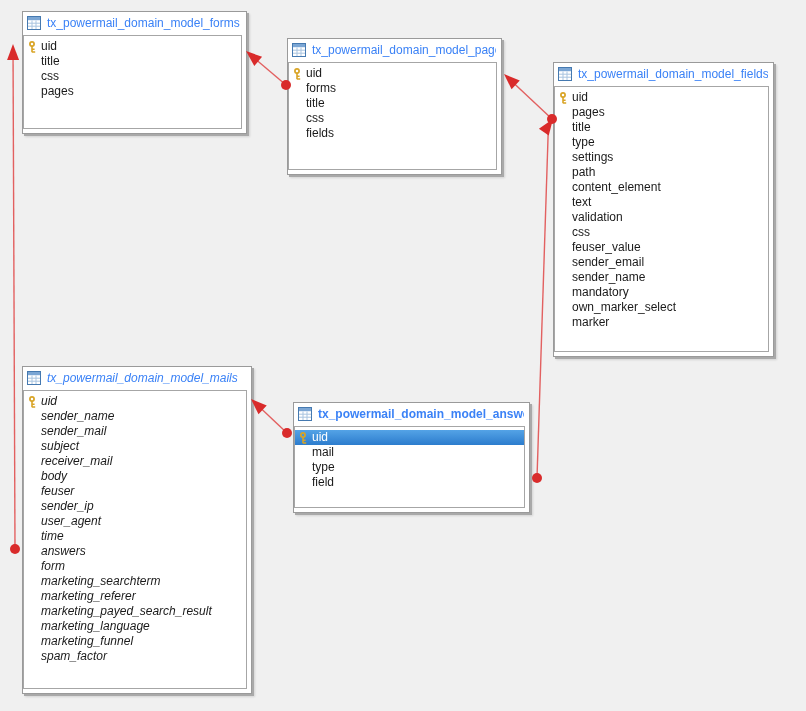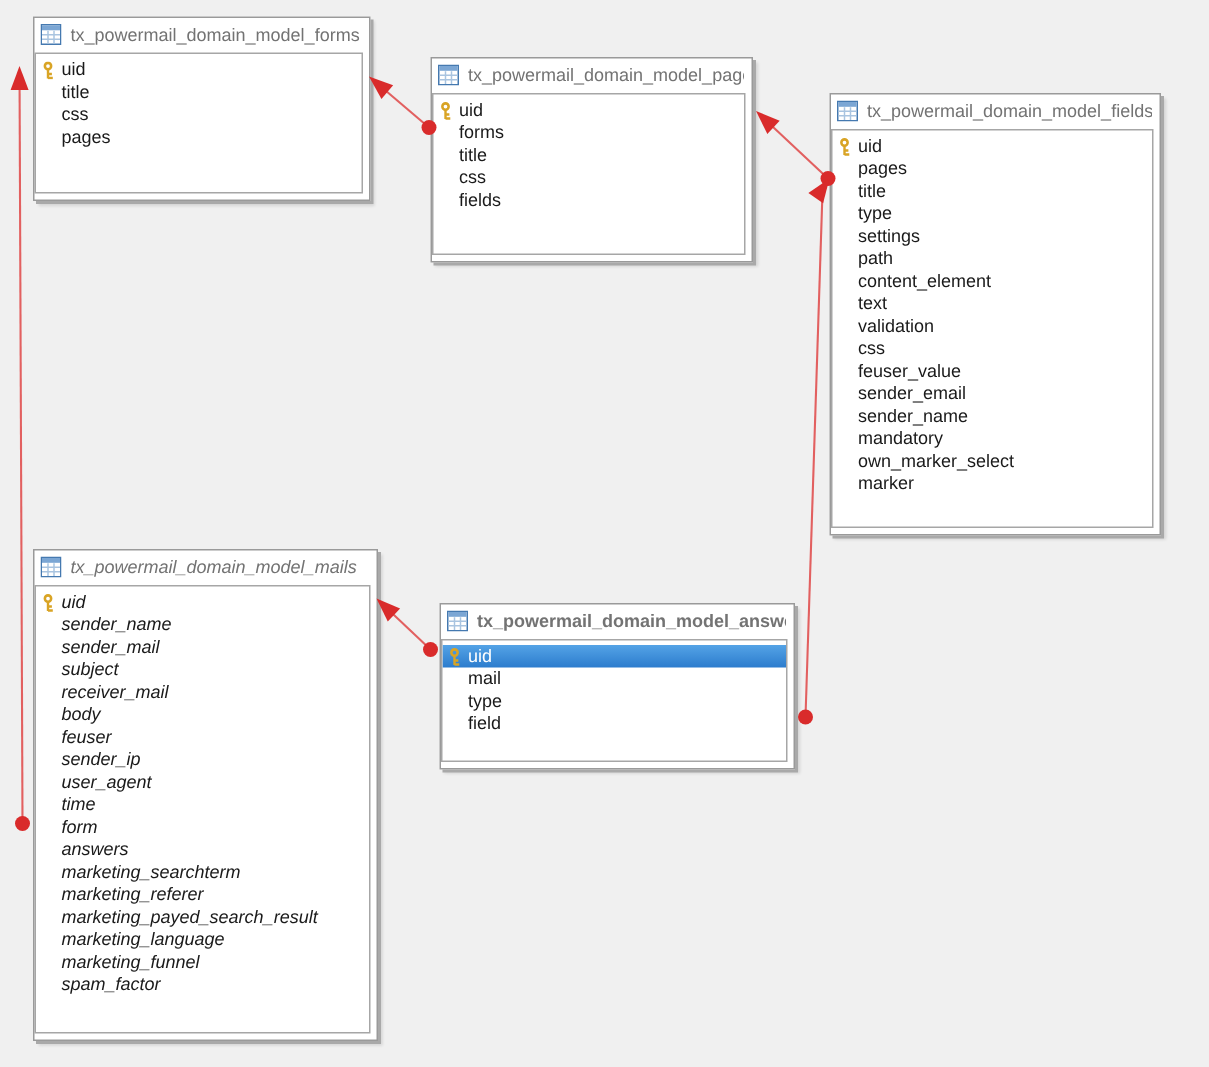--- a/index.html
+++ b/index.html
@@ -22,21 +22,21 @@
     height:22px;
     display:flex;
     align-items:center;
     gap:6px;
     padding:0 5px 0 4px;
     overflow:hidden;
     white-space:nowrap;
   }
   .entity-title{
     font-size:12px;
-    color:#737373;
+    color:#3b82f6;
     overflow:hidden;
     white-space:nowrap;
     flex:1 1 auto;
   }
   .entity-title.bold{font-weight:bold;}
   .entity-body{
     margin:1px 4px 4px 0;
     border:1px solid #a6a6a6;
     padding:3px 0;
     overflow:hidden;
@@ -158,22 +158,22 @@
           </svg><span>uid</span></div>
         <div class="field-row"><span>sender_name</span></div>
         <div class="field-row"><span>sender_mail</span></div>
         <div class="field-row"><span>subject</span></div>
         <div class="field-row"><span>receiver_mail</span></div>
         <div class="field-row"><span>body</span></div>
         <div class="field-row"><span>feuser</span></div>
         <div class="field-row"><span>sender_ip</span></div>
         <div class="field-row"><span>user_agent</span></div>
         <div class="field-row"><span>time</span></div>
+        <div class="field-row"><span>answers</span></div>
         <div class="field-row"><span>form</span></div>
-        <div class="field-row"><span>answers</span></div>
         <div class="field-row"><span>marketing_searchterm</span></div>
         <div class="field-row"><span>marketing_referer</span></div>
         <div class="field-row"><span>marketing_payed_search_result</span></div>
         <div class="field-row"><span>marketing_language</span></div>
         <div class="field-row"><span>marketing_funnel</span></div>
         <div class="field-row"><span>spam_factor</span></div>
       </div>
     </div>
     <div class="entity" style="left: 293px; top: 402px; width: 235px;">
       <div class="entity-header">

